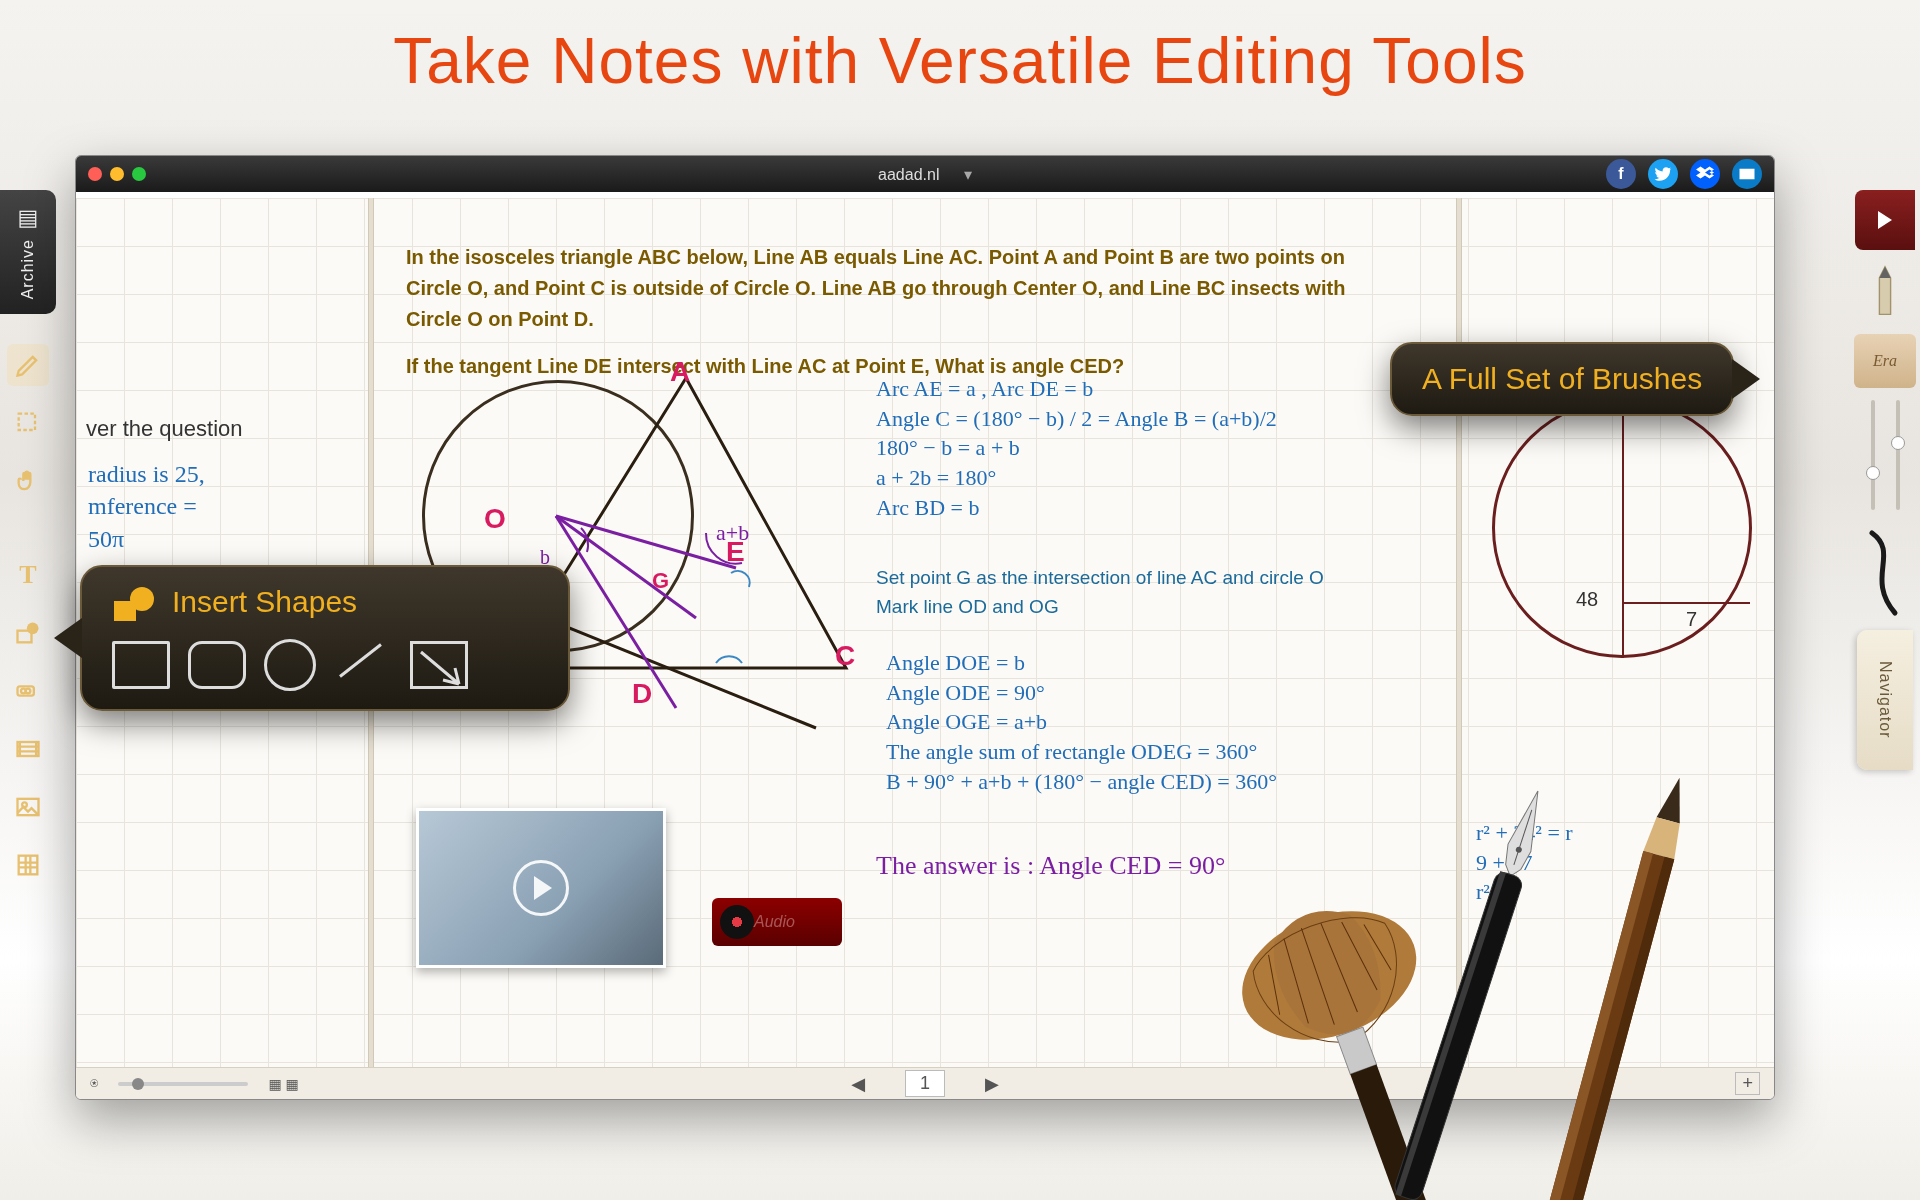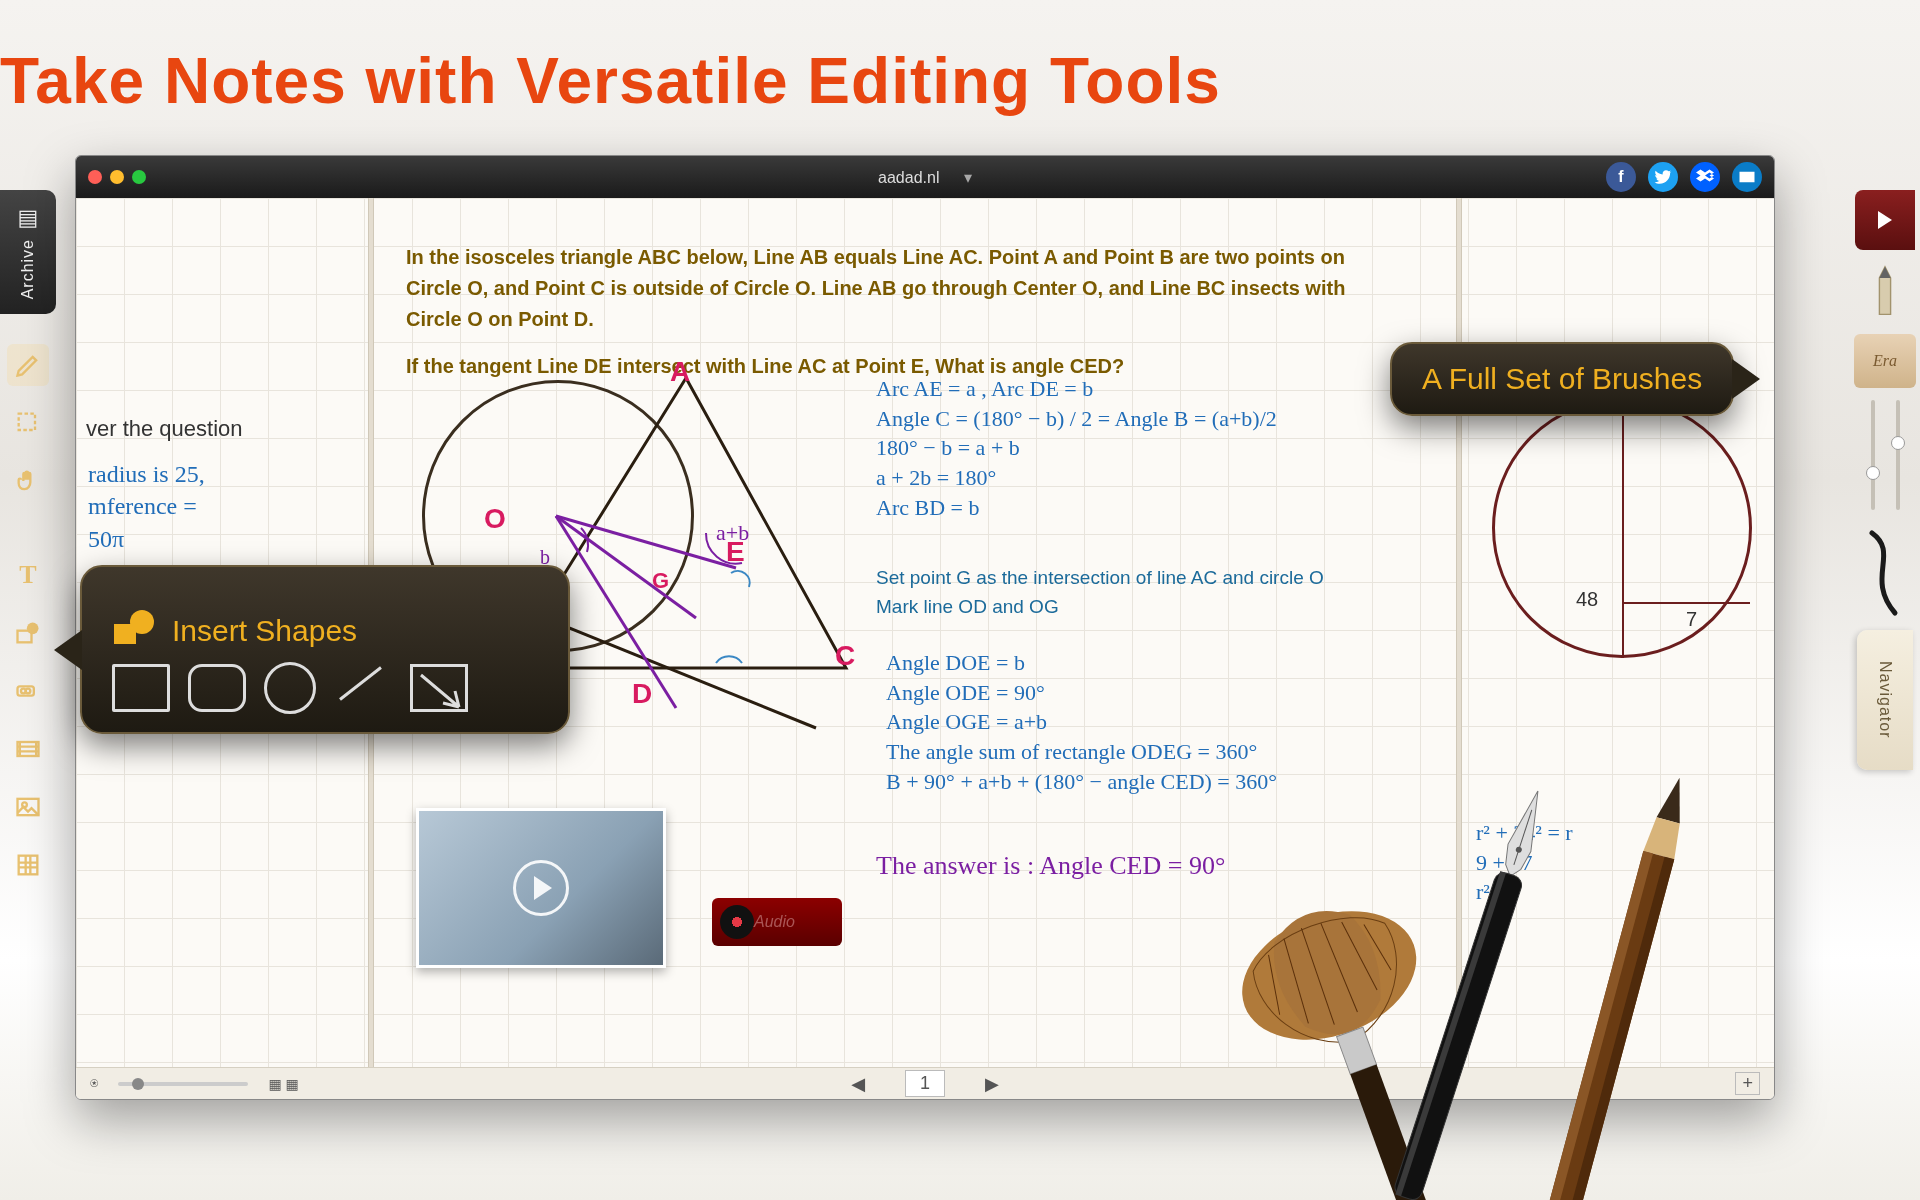--- a/index.html
+++ b/index.html
@@ -6,43 +6,43 @@
 body {
   width: 1920px;
   height: 1200px;
   font-family: -apple-system, BlinkMacSystemFont, "Helvetica Neue", Arial, sans-serif;
   background: linear-gradient(180deg, #f5f3f0 0%, #e8e5e0 40%, #ffffff 80%, #f0eee8 100%);
   overflow: hidden;
   position: relative;
 }
 
 .marketing-title {
-  text-align: left;
+  text-align: center;
   color: #e84610;
-  font-weight: 700;
+  font-weight: 400;
   font-size: 64px;
   letter-spacing: 1px;
-  padding-top: 44px;
+  padding-top: 24px;
 }
 
 .app-window {
   position: absolute;
   top: 155px;
   left: 75px;
   width: 1700px;
   height: 945px;
   background: #ffffff;
   border: 1px solid #888;
   border-radius: 6px;
   box-shadow: 0 20px 50px rgba(0,0,0,0.35);
   overflow: hidden;
 }
 
 .titlebar {
-  height: 42px;
+  height: 36px;
   background: linear-gradient(180deg, #3a3a3a 0%, #1a1a1a 100%);
   display: flex;
   align-items: center;
   padding: 0 12px;
   position: relative;
 }
 .traffic { display: flex; gap: 8px; }
 .traffic span { width: 14px; height: 14px; border-radius: 50%; display: inline-block; }
 .tl-red { background: #ff5f57; }
 .tl-yellow { background: #ffbd2e; }
@@ -208,21 +208,21 @@
 .callout .title { margin-left: 16px; }
 .shape-row { display: flex; gap: 18px; align-items: center; margin-top: 14px; }
 .shape-row .sh { width: 58px; height: 48px; border: 3px solid #ddd; }
 .sh.rect { border-radius: 2px; }
 .sh.rrect { border-radius: 14px; }
 .sh.circ { width: 52px; height: 52px; border-radius: 50%; }
 .sh.line { border: none; position: relative; }
 .sh.line::after { content:""; position:absolute; left:6px; top:34px; width:52px; height:3px; background:#ddd; transform: rotate(-38deg); transform-origin:left; }
 .sh.arrow svg { stroke:#ddd; fill:none; stroke-width:3; }
 #shapes-callout { flex-direction: column; align-items: flex-start; top: 565px; left: 80px; width: 490px; }
-#shapes-callout .head { display: flex; align-items: flex-end; margin-top: 23px; }
+#shapes-callout .head { display: flex; align-items: flex-start; }
 #brushes-callout { top: 342px; left: 1390px; }
 
 
 .phys-brush { position: absolute; left: 1250px; top: 900px; transform: rotate(-20deg); }
 .phys-pen   { position: absolute; left: 1430px; top: 780px; transform: rotate(18deg); }
 .phys-pencil{ position: absolute; left: 1590px; top: 770px; transform: rotate(15deg); }
 
 .stroke-swatch { width: 50px; height: 90px; margin-top: 6px; }
 </style>
 </head>

